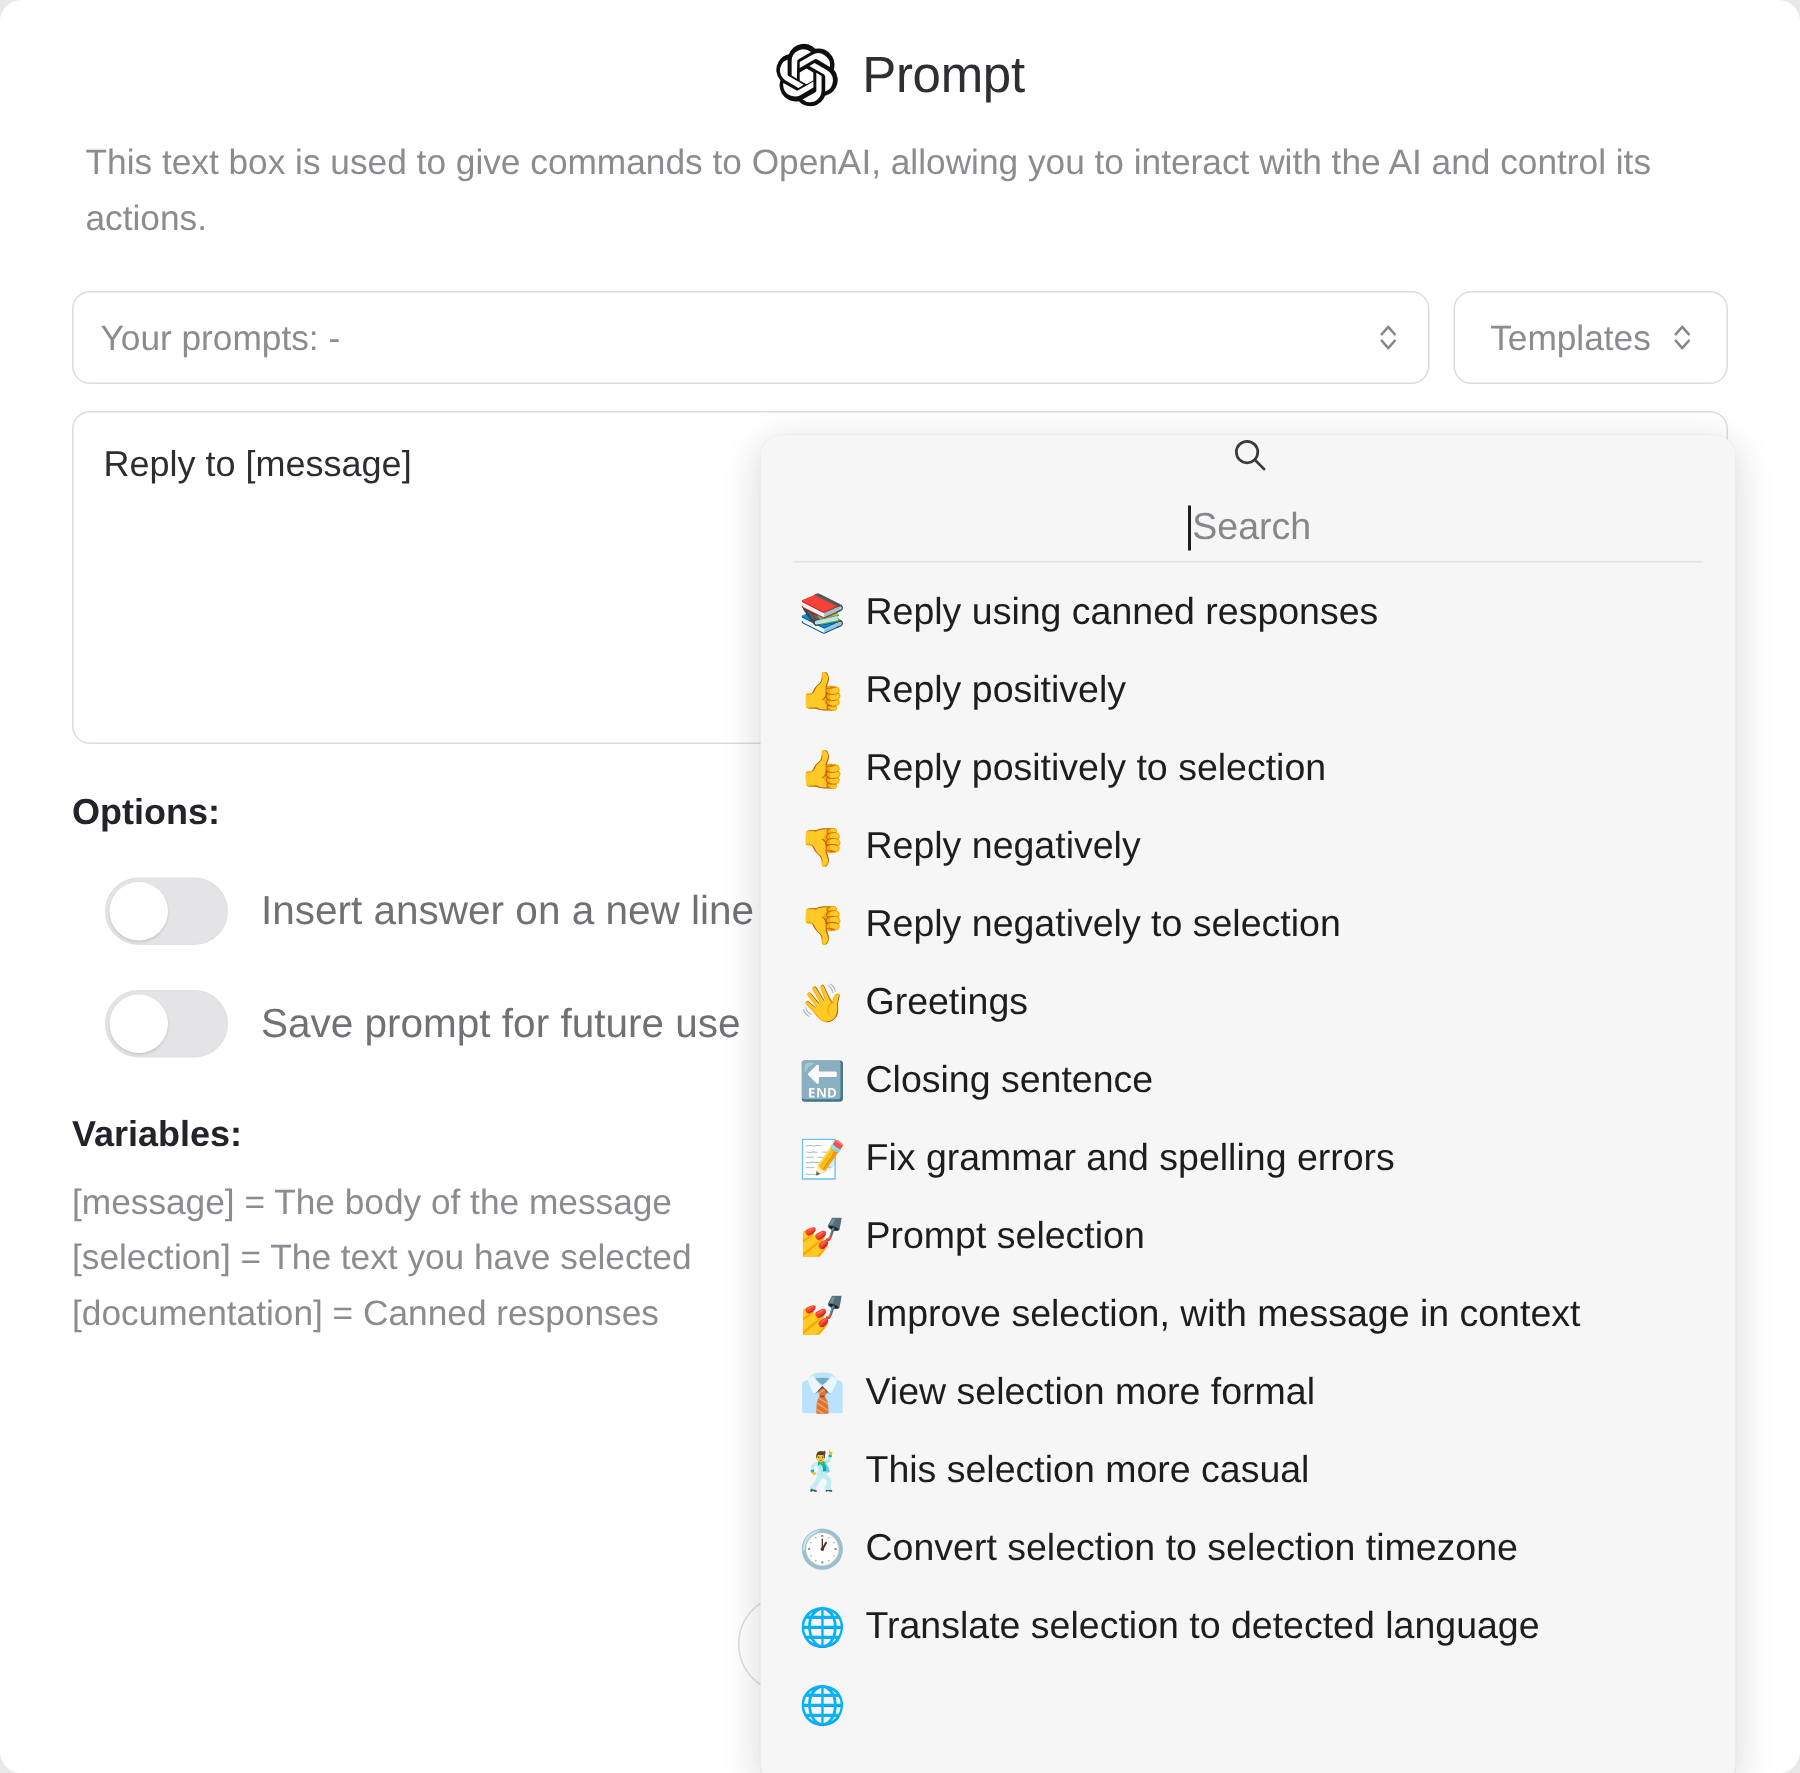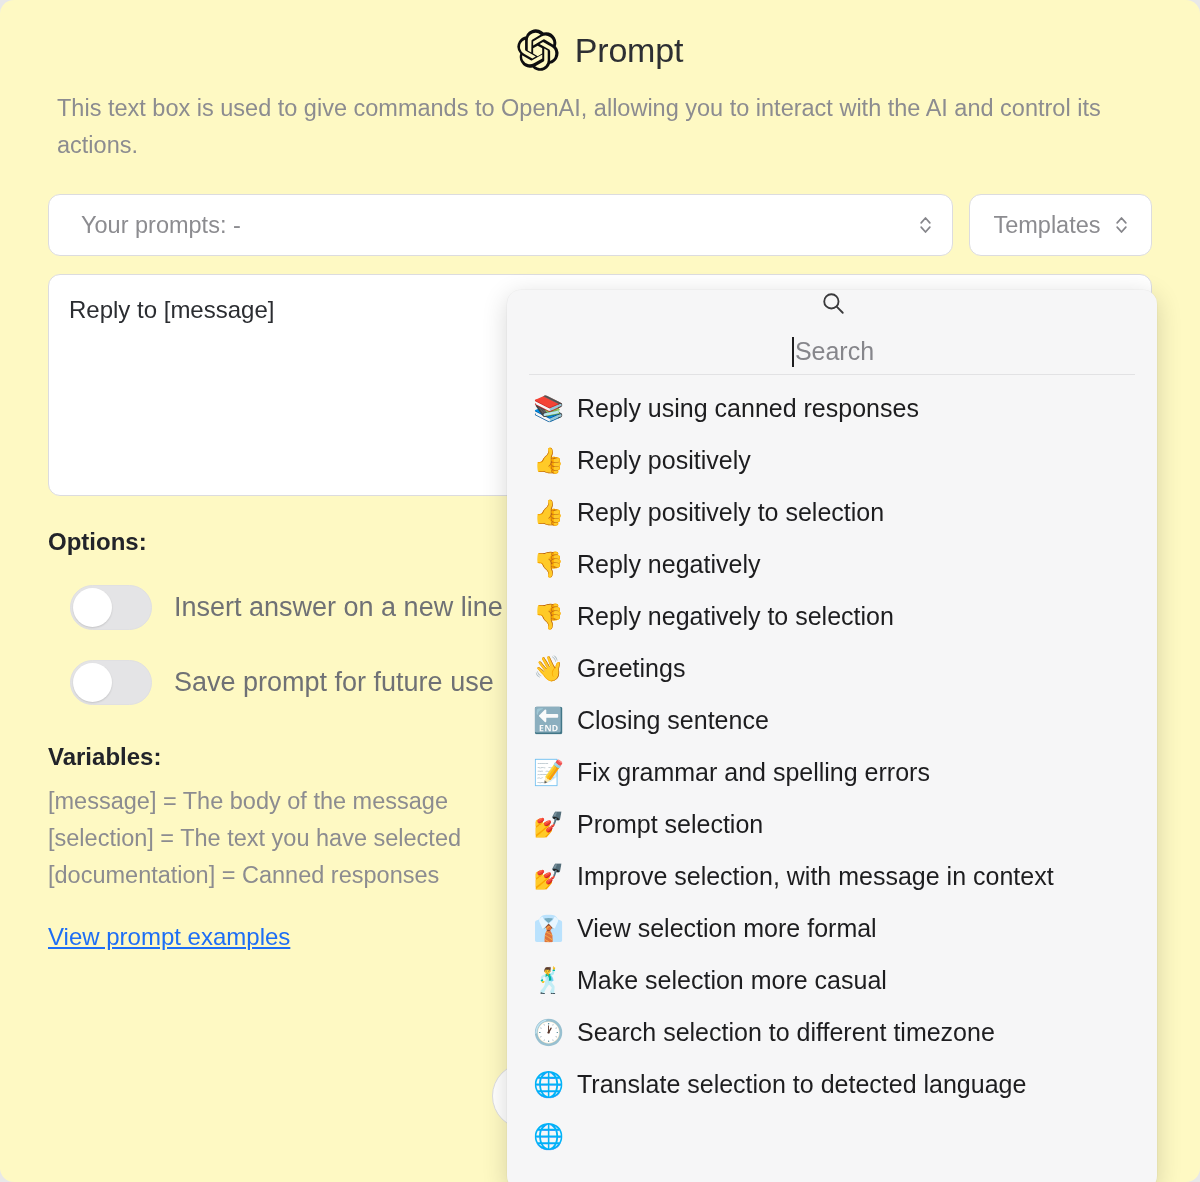--- a/index.html
+++ b/index.html
@@ -13,21 +13,21 @@
   body {
     background: #e8e8e8;
     font-family: "Liberation Sans", sans-serif;
     -webkit-font-smoothing: antialiased;
   }
 
   
   .window {
     position: absolute;
     inset: 0;
-    background: #fef9c3;
+    background: #ffffff;
     border-radius: 14px;
     overflow: hidden;
   }
 
   
   .header {
     display: flex;
     align-items: center;
     justify-content: center;
     gap: 16px;
@@ -65,21 +65,21 @@
     margin: 30px 48px 0 48px;
   }
   .prompt-select {
     flex: 1;
     height: 62px;
     border: 1px solid #dcdcdf;
     border-radius: 12px;
     background: #ffffff;
     display: flex;
     align-items: center;
-    padding: 0 20px 0 32px;
+    padding: 0 20px 0 18px;
     position: relative;
   }
   .prompt-select .sel-label {
     font-size: 23.5px;
     color: #8c8c90;
     flex: 1;
   }
   .templates-btn {
     width: 183px;
     height: 62px;
@@ -318,21 +318,20 @@
   </div>
 
   
   <div class="vars-head">Variables:</div>
   <div class="vars-list">
     <div class="var-line">[message] = The body of the message</div>
     <div class="var-line">[selection] = The text you have selected</div>
     <div class="var-line">[documentation] = Canned responses</div>
   </div>
 
-  <a class="link" href="#">View prompt examples</a>
 
   
   <div class="footer">
     <div class="cancel-btn">Cancel</div>
   </div>
 
   
   <div class="dropdown">
     <div class="dd-search">
       <svg class="search-icon" viewBox="0 0 24 24" aria-hidden="true">
@@ -385,25 +384,25 @@
         <div class="dd-item">
           <span class="dd-emoji">💅</span>
           <span class="dd-label">Improve selection, with message in context</span>
         </div>
         <div class="dd-item">
           <span class="dd-emoji">👔</span>
           <span class="dd-label">View selection more formal</span>
         </div>
         <div class="dd-item">
           <span class="dd-emoji">🕺</span>
-          <span class="dd-label">Make selection more casual</span>
+          <span class="dd-label">This selection more casual</span>
         </div>
         <div class="dd-item">
           <span class="dd-emoji">🕐</span>
-          <span class="dd-label">Search selection to different timezone</span>
+          <span class="dd-label">Convert selection to selection timezone</span>
         </div>
         <div class="dd-item">
           <span class="dd-emoji">🌐</span>
           <span class="dd-label">Translate selection to detected language</span>
         </div>
         <div class="dd-item">
           <span class="dd-emoji">🌐</span>
         </div>
       </div>
   </div>

